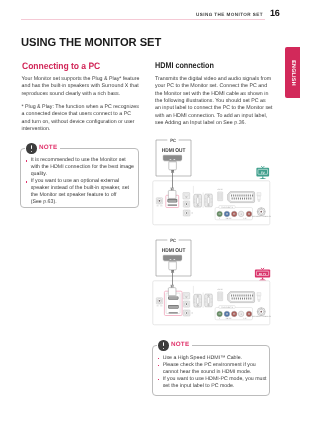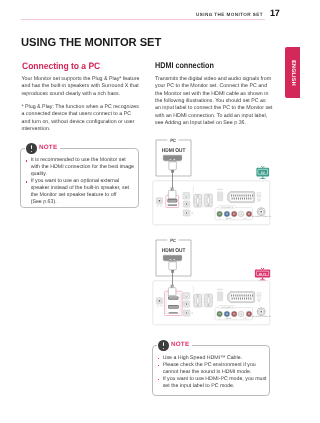--- a/index.html
+++ b/index.html
@@ -33,21 +33,21 @@
 
   .fig{position:absolute;}
   .fig svg{display:block;}
 </style>
 </head>
 <body>
 
 <div class="page">
   <div class="hdr-rule"></div>
   <div class="hdr-text">USING THE MONITOR SET</div>
-  <div class="hdr-page">17</div>
+  <div class="hdr-page">16</div>
   <h1 class="title">USING THE MONITOR SET</h1>
 
   <div class="tab">
       <span>ENGLISH</span>
     </div>
 
   <h2 class="sec-pink" style="position:absolute;left:21.5px;top:60.5px;">Connecting to a PC</h2>
   <p class="body" style="position:absolute;left:21.5px;top:76.2px;width:122px;">Your Monitor set supports the Plug &amp; Play* feature
 and has the built-in speakers with Surround X that
 reproduces sound clearly with a rich bass.</p>

